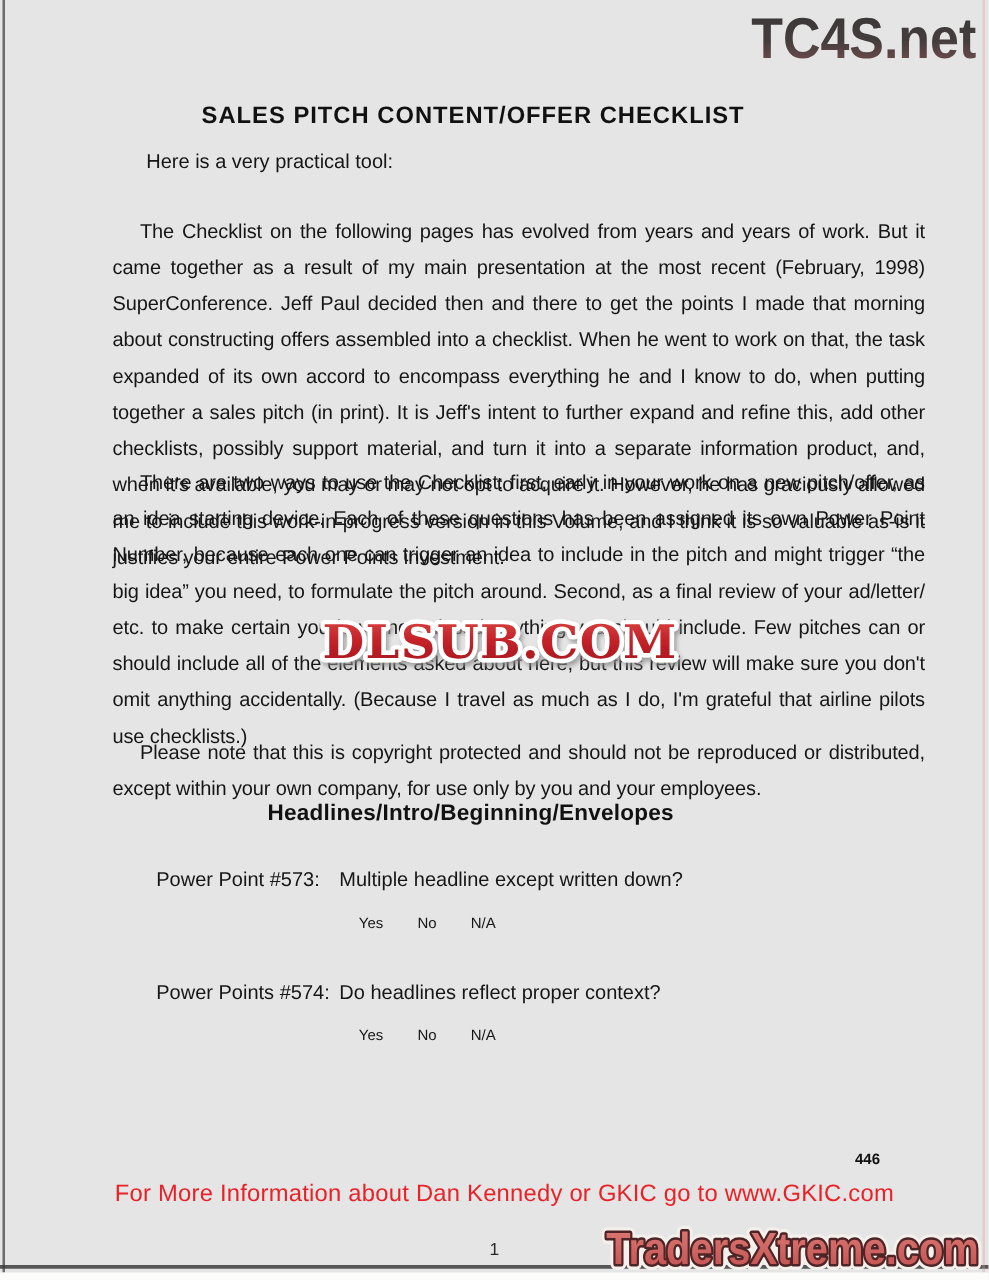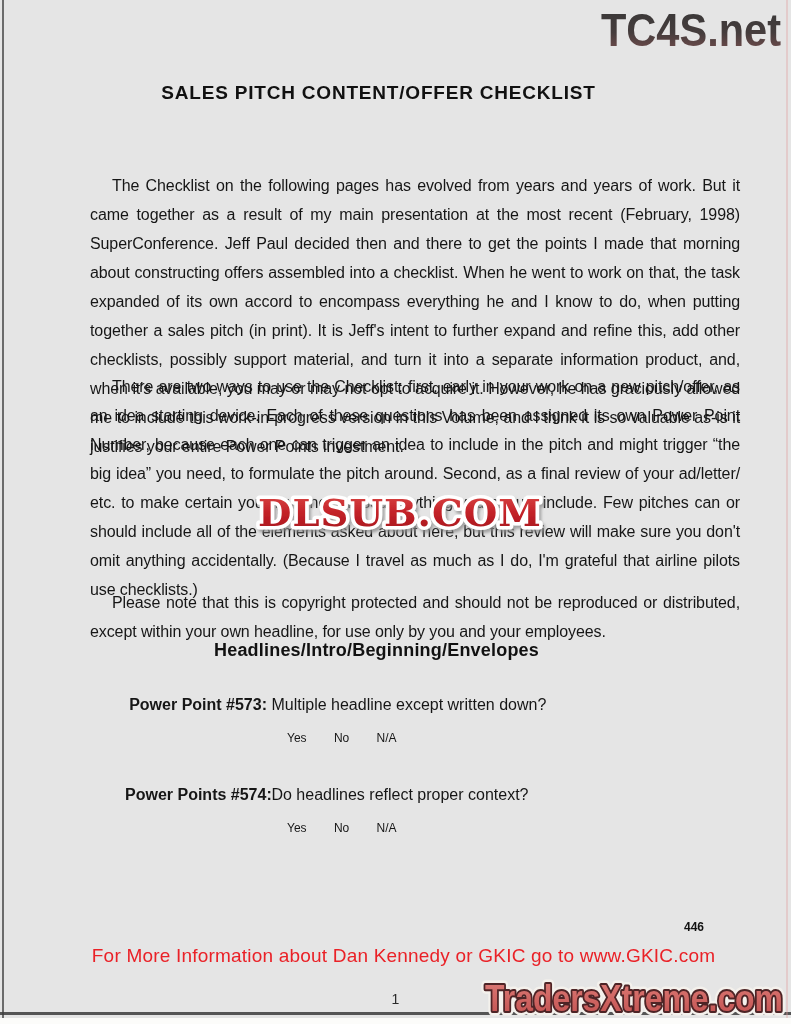--- a/index.html
+++ b/index.html
@@ -65,21 +65,21 @@
   .section-heading {
     position: absolute; top: 640px; left: 0; right: 0;
     text-align: center; transform: translateX(-19px);
     font-size: 18px; font-weight: bold; letter-spacing: .2px;
     color: #111;
   }
 
   .pp-row { position: absolute; left: 125px; font-size: 16px; white-space: nowrap; }
   .pp-row-1 { top: 696px; }
   .pp-row-2 { top: 786px; }
-  .pp-label { display: inline-block; width: 142px; font-weight: bold; text-align: right; }
+  .pp-label { display: inline-block; width: 142px; font-weight: normal; }
   .pp-options { position: absolute; left: 287px; font-size: 12px; white-space: nowrap; }
   .pp-opts-1 { top: 731px; }
   .pp-opts-2 { top: 821px; }
   .pp-options span { margin-right: 24px; }
   .pp-options span:last-child { margin-right: 0; }
 
   .page-num-book {
     position: absolute; top: 920px; left: 684px;
     font-size: 12px; font-weight: bold; color: #111;
   }
@@ -108,20 +108,21 @@
         <stop offset="0" stop-color="#373737"></stop>
         <stop offset="0.55" stop-color="#453d3d"></stop>
         <stop offset="1" stop-color="#7c5050"></stop>
       </linearGradient>
     </defs>
     <text x="6" y="44" font-size="46" font-weight="bold" fill="url(#g-tc4s)" textLength="180" lengthAdjust="spacingAndGlyphs">TC4S.net</text>
   </svg>
 
   <h1 class="doc-title">SALES PITCH CONTENT/OFFER CHECKLIST</h1>
 
+  <div class="intro">Here is a very practical tool:</div>
 
   <p class="para p-main">The Checklist on the following pages has evolved from years and years of work. But it came together as a result of my main presentation at the most recent (February, 1998) SuperConference. Jeff Paul decided then and there to get the points I made that morning about constructing offers assembled into a checklist. When he went to work on that, the task expanded of its own accord to encompass everything he and I know to do, when putting together a sales pitch (in print). It is Jeff's intent to further expand and refine this, add other checklists, possibly support material, and turn it into a separate information product, and, when it's available, you may or may not opt to acquire it. However, he has graciously allowed me to include this work-in-progress version in this Volume, and I think it is so valuable as-is it justifies your entire Power Points investment.</p>
   <p class="para p-ways">There are two ways to use the Checklist: first, early in your work on a new pitch/offer, as an idea starting device. Each of these questions has been assigned its own Power Point Number, because each one can trigger an idea to include in the pitch and might trigger “the big idea” you need, to formulate the pitch around. Second, as a final review of your ad/letter/ etc. to make certain you have not missed anything you should include. Few pitches can or should include all of the elements asked about here, but this review will make sure you don't omit anything accidentally. (Because I travel as much as I do, I'm grateful that airline pilots use checklists.)</p>
 
   <svg class="wm-dlsub" width="300" height="50" viewBox="0 0 300 50">
     <defs>
       <linearGradient id="g-dlsub" x1="0" y1="0" x2="0" y2="1">
         <stop offset="0" stop-color="#dc4a47"></stop>
         <stop offset="0.5" stop-color="#c32128"></stop>
         <stop offset="1" stop-color="#a3161c"></stop>
@@ -129,21 +130,21 @@
       <filter id="f-dlsub" x="-20%" y="-20%" width="140%" height="140%">
         <feDropShadow dx="2" dy="3" stdDeviation="1.5" flood-color="#8a8a8a" flood-opacity="0.75"></feDropShadow>
       </filter>
     </defs>
     <g filter="url(#f-dlsub)">
       <text x="150" y="38" text-anchor="middle" font-size="37" font-weight="bold" stroke="#ffffff" stroke-width="7" stroke-linejoin="round" fill="#ffffff" textLength="284" lengthAdjust="spacingAndGlyphs">DLSUB.COM</text>
       <text x="150" y="38" text-anchor="middle" font-size="37" font-weight="bold" fill="url(#g-dlsub)" textLength="284" lengthAdjust="spacingAndGlyphs">DLSUB.COM</text>
     </g>
   </svg>
 
-  <p class="para p-note">Please note that this is copyright protected and should not be reproduced or distributed, except within your own headline, for use only by you and your employees.</p>
+  <p class="para p-note">Please note that this is copyright protected and should not be reproduced or distributed, except within your own company, for use only by you and your employees.</p>
 
   <h2 class="section-heading">Headlines/Intro/Beginning/Envelopes</h2>
 
   <div class="pp-row pp-row-1">
     <span class="pp-label">Power Point #573:</span>
     <span class="pp-question">Multiple headline except written down?</span>
   </div>
   <div class="pp-options pp-opts-1">
     <span>Yes</span>
     <span>No</span>

